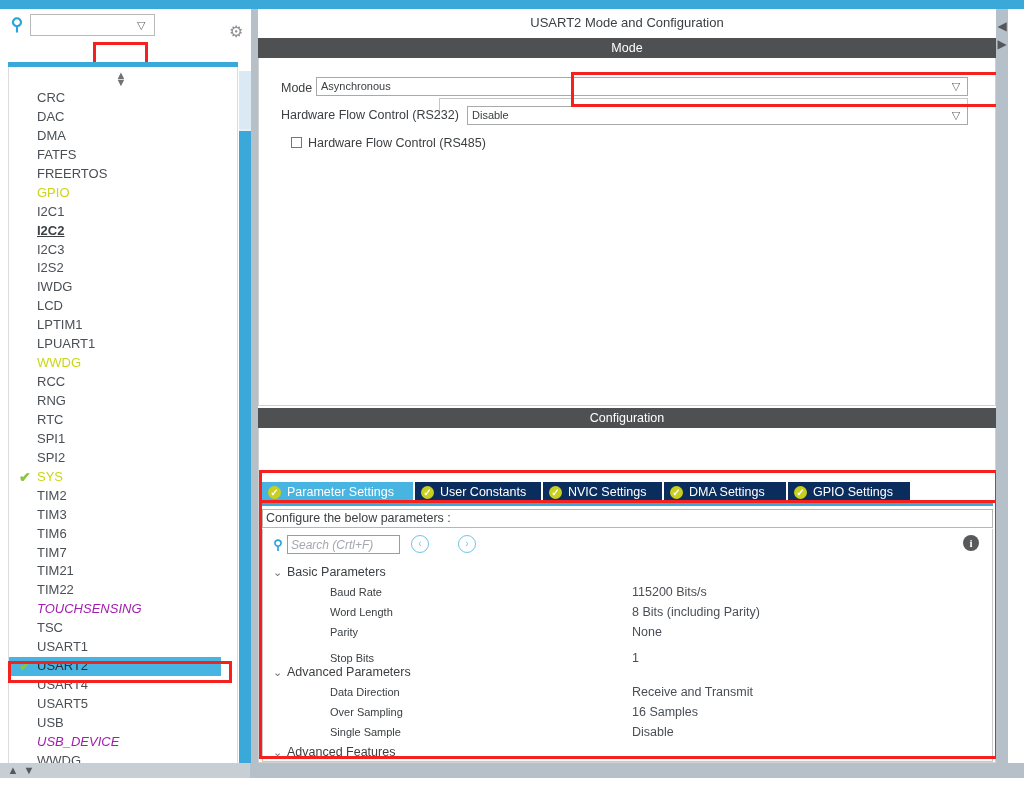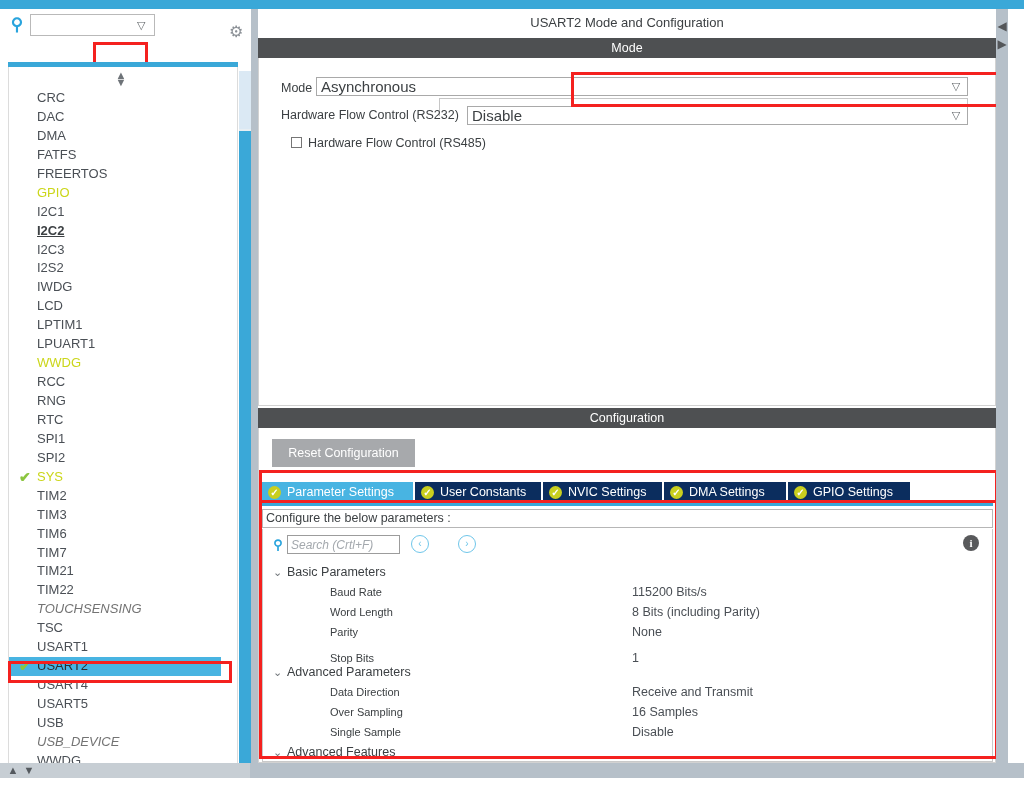--- a/index.html
+++ b/index.html
@@ -78,21 +78,21 @@
     position:relative; height:18.95px; line-height:18.95px;
     padding-left:28px; font-size:13px; color:#4a4f55; white-space:nowrap;
     cursor:default;
   }
   .mcu-item .chk {
     position:absolute; left:10px; top:0; width:14px; height:18.95px;
     color:#8bc53f; font-size:14px; line-height:18.95px; font-weight:bold;
   }
   .mcu-item.yellow   { color:#cbd61a; }
   .mcu-item.bold     { font-weight:bold; text-decoration:underline; color:#3c4043; }
-  .mcu-item.disabled { color:#737373; font-style:italic; }
+  .mcu-item.disabled { color:#a21caf; font-style:italic; }
   .mcu-item.selected { background:#48b4e2; color:#2b2f33; }
   .mcu-item.selected .chk { color:#8bc53f; }
 
   .usart2-highlight {
     position:absolute; left:8px; top:652px; width:224px; height:22px;
     border:3px solid #f4211f; pointer-events:none;
   }
 
   
   .left-scroll-track {
@@ -147,21 +147,21 @@
     background:#ffffff; border:1px solid #d2d2d2; border-top:none;
   }
   .field-label {
     position:absolute; font-size:12.5px; color:#3c4043; line-height:18px; white-space:nowrap;
   }
   .sel {
     position:absolute; height:19px; border:1px solid #a9a9a9; background:#ffffff;
   }
   .sel .val {
     position:absolute; left:4px; top:0; height:17px; line-height:17px;
-    font-size:15px; color:#3c4043; white-space:nowrap;
+    font-size:11px; color:#3c4043; white-space:nowrap;
   }
   .sel .caret {
     position:absolute; right:5px; top:1px; width:12px; height:15px;
     font-size:11px; line-height:15px; color:#5e6367; text-align:center;
   }
   .ghost-sel {
     position:absolute; left:180px; top:40px; width:529px; height:18px;
     border:1px solid #c6c6c6; border-bottom:none; background:#ffffff;
   }
   .cbox {
@@ -376,21 +376,20 @@
       </div>
 
       <div class="cbox" style="left:32px; top:79px;"></div>
       <div class="field-label" style="left:49px; top:76px;text-align:right;">Hardware Flow Control (RS485)</div>
     </div>
     <div class="mode-highlight"></div>
 
     <div class="section-head" id="config-head">Configuration</div>
 
     <div class="config-body">
-      <button class="reset-btn">Reset Configuration</button>
 
       <div class="tabstrip" id="config-tabstrip">
           <div class="ctab active" style="left: 0px; width: 151px;"><span class="ok">✓</span><span>Parameter Settings</span></div>
           <div class="ctab" style="left: 153px; width: 126px;"><span class="ok">✓</span><span>User Constants</span></div>
           <div class="ctab" style="left: 281px; width: 119px;"><span class="ok">✓</span><span>NVIC Settings</span></div>
           <div class="ctab" style="left: 402px; width: 122px;"><span class="ok">✓</span><span>DMA Settings</span></div>
           <div class="ctab" style="left: 526px; width: 122px;"><span class="ok">✓</span><span>GPIO Settings</span></div>
         </div>
 
       <div class="param-banner">Configure the below parameters :</div>

